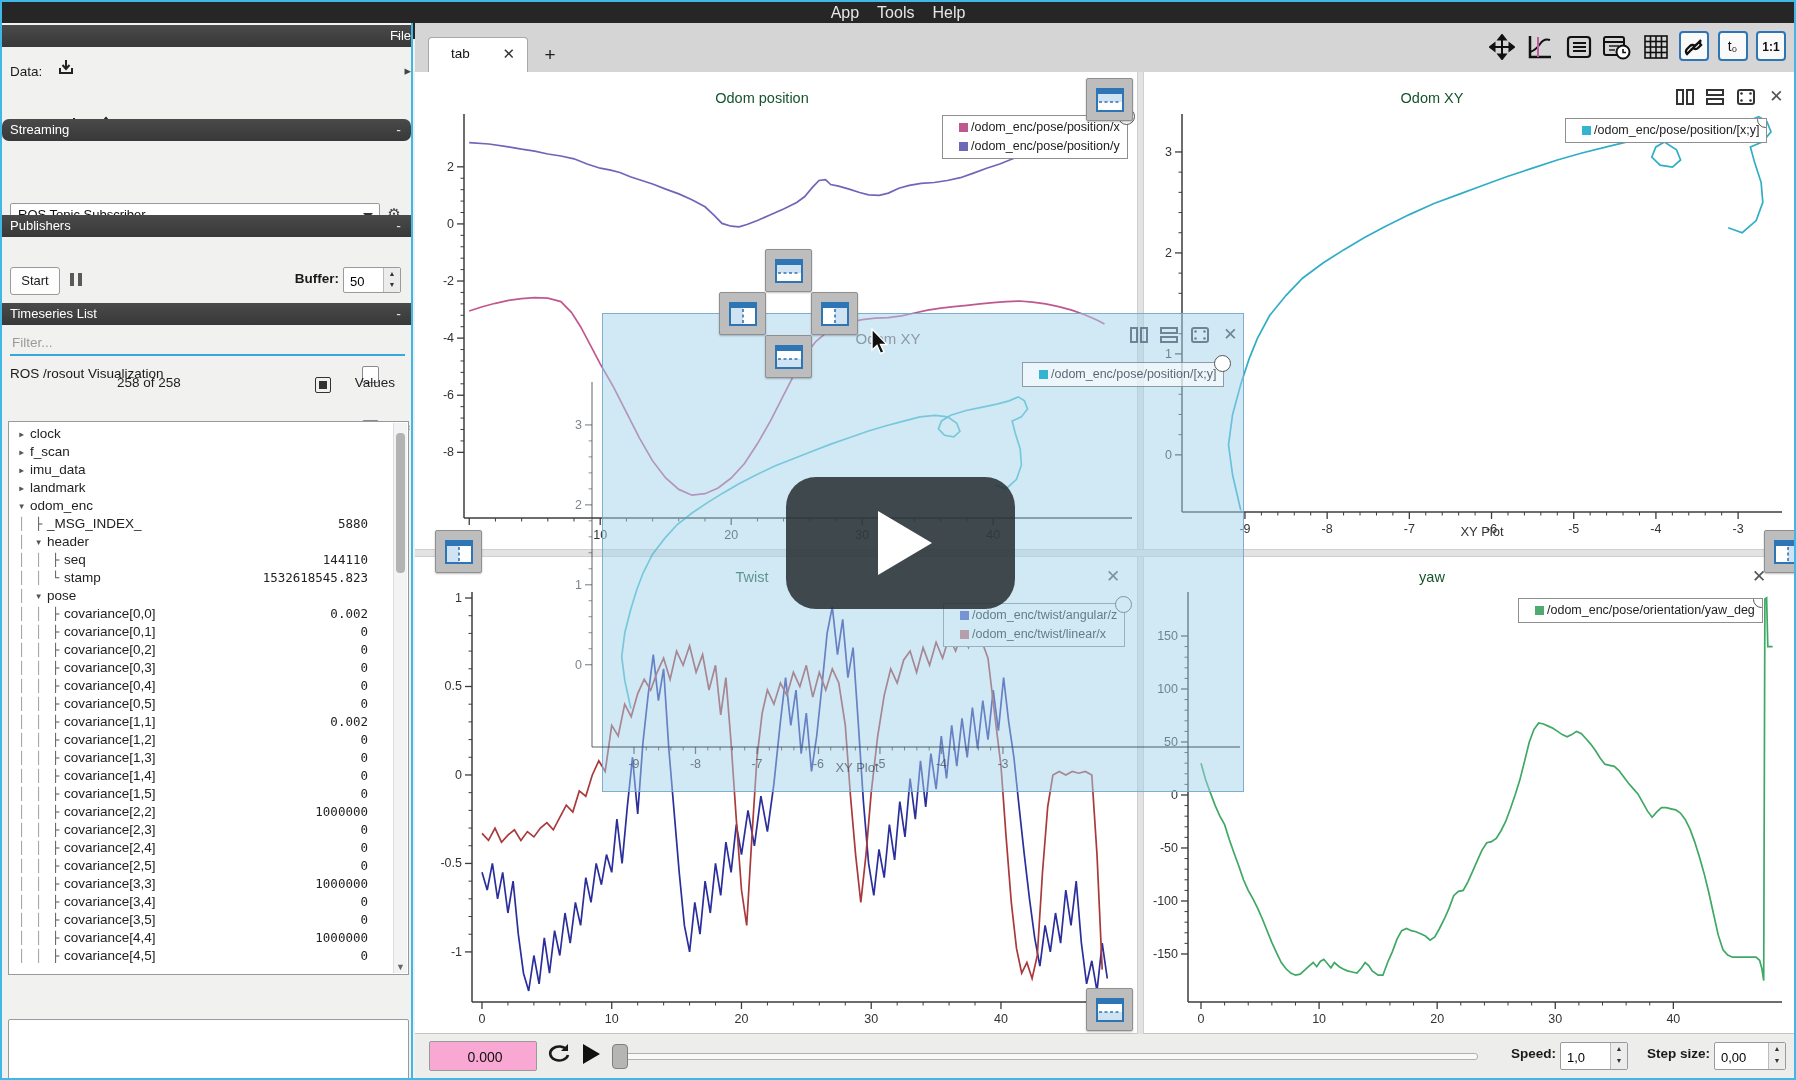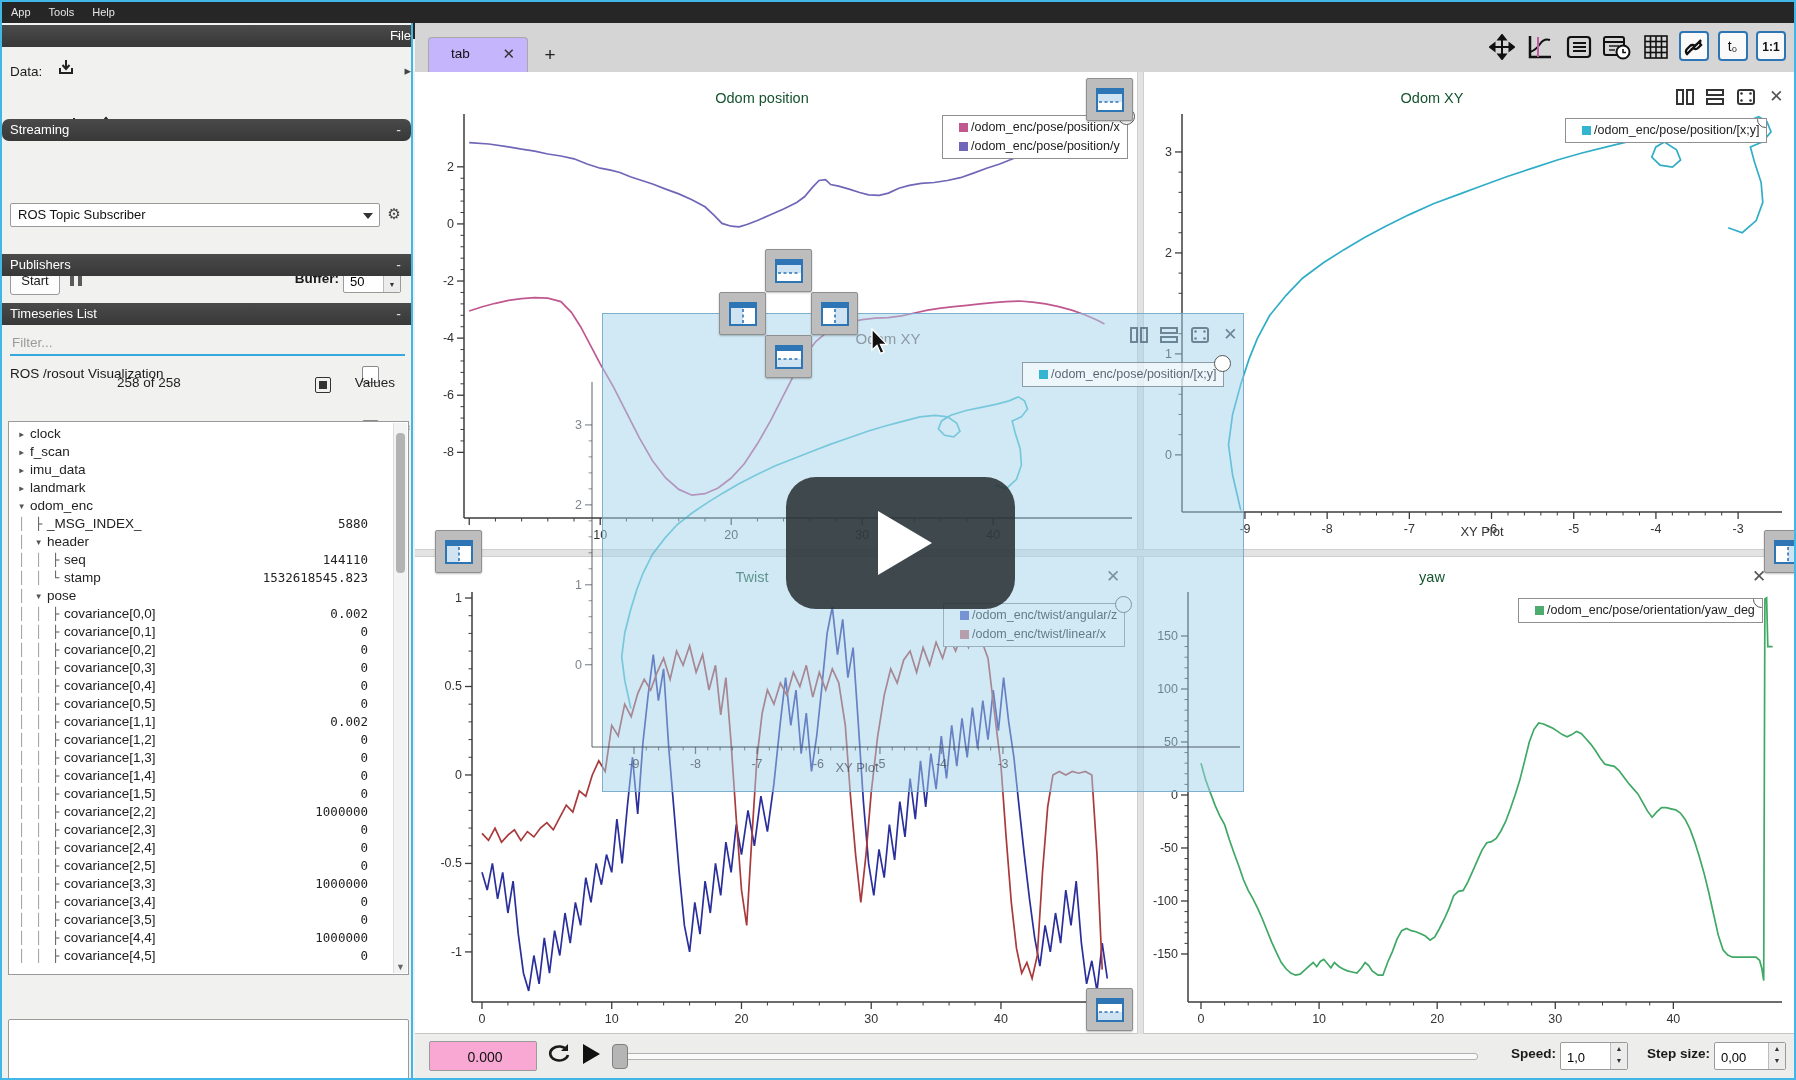--- a/index.html
+++ b/index.html
@@ -1,20 +1,20 @@
 <!DOCTYPE html>
 <html><head>
 <meta charset="utf-8">
 <style>
   html,body{margin:0;padding:0;background:#888;font-family:"Liberation Sans",sans-serif;}
   .app{position:relative;width:1796px;height:1080px;background:#f1f1f0;overflow:hidden;
        border:2px solid #41b7e8;box-sizing:border-box;}
   .abs{position:absolute;}
   
-  .menubar{left:0;top:0;width:100%;height:37px;background:#262626;color:#e6e6e6;font-size:11px;line-height:21px;}
+  .menubar{left:0;top:0;width:100%;height:37px;background:#262626;color:#e6e6e6;font-size:16px;line-height:21px;text-align:center;}
   .menubar span{padding:0 9px;display:inline-block;cursor:default;}
   
   .sidebar{left:0;top:21px;width:411px;height:1055px;background:#f1f1f0;border-right:2px solid #41b7e8;box-sizing:border-box;}
   .hdr{position:relative;background:linear-gradient(#4a4a4a,#383838);color:#fff;font-size:13px;height:22px;line-height:22px;padding-left:8px;}
   .hdr .minus{position:absolute;right:10px;top:0;font-size:14px;color:#ddd;}
   .srow{position:relative;font-size:13.5px;color:#1a1a1a;}
   .icon-sq{display:inline-block;vertical-align:middle;}
   .chev{position:absolute;right:8px;top:50%;transform:translateY(-50%);color:#444;font-size:13px;}
   .combo{position:absolute;left:8px;top:2px;width:370px;height:24px;background:#fff;border:1px solid #9a9a9a;border-radius:2px;font-size:13px;line-height:22px;padding-left:7px;box-sizing:border-box;color:#111;}
   .combo .arrow{position:absolute;right:6px;top:9px;width:0;height:0;border-left:5px solid transparent;border-right:5px solid transparent;border-top:6px solid #333;}
@@ -31,21 +31,21 @@
   .trow{position:relative;height:18px;line-height:18px;font-size:13.5px;color:#222;white-space:nowrap;}
   .trow .guide,.trow .exp{display:inline-block;width:17px;text-align:center;font-family:"DejaVu Sans Mono",monospace;color:#9a9a9a;font-size:12px;}
   .trow .exp{color:#555;}
   .trow .val{position:absolute;right:40px;font-family:"DejaVu Sans Mono",monospace;font-size:12.5px;color:#222;}
   .scrollv{position:absolute;right:1px;top:1px;bottom:1px;width:13px;background:#f3f3f3;border-left:1px solid #ddd;}
   .scrollv .handle{position:absolute;left:2px;right:2px;top:10px;height:140px;background:#b3b3b3;border-radius:4px;}
   .scrollv .down{position:absolute;bottom:1px;left:0;right:0;text-align:center;font-size:9px;color:#666;}
   
   .main{left:413px;top:21px;right:0;bottom:0;}
   .tabstrip{position:absolute;left:0;top:0;right:0;height:49px;background:#d5d5d5;border-bottom:1px solid #c2c2c2;}
-  .tab{position:absolute;left:13px;top:14px;width:98px;height:35px;background:#c4b5fd;border:1px solid #a8a8a8;border-bottom:0;border-radius:4px 4px 0 0;font-size:13.5px;color:#111;}
+  .tab{position:absolute;left:13px;top:14px;width:98px;height:35px;background:#ffffff;border:1px solid #a8a8a8;border-bottom:0;border-radius:4px 4px 0 0;font-size:13.5px;color:#111;}
   .plustab{position:absolute;left:120px;top:18px;width:30px;height:28px;font-size:19px;color:#222;text-align:center;line-height:28px;}
   .toolicons{position:absolute;right:8px;top:8px;height:34px;}
   .ticon{display:inline-block;width:30px;height:30px;margin-left:4px;vertical-align:middle;text-align:center;line-height:30px;position:relative;}
   .ticon.blue{border:2px solid #2e75b6;border-radius:4px;background:#fafafa;box-sizing:border-box;line-height:26px;}
   .ticon svg{vertical-align:middle;}
   .t0txt{font-size:14px;color:#111;font-weight:normal;}
   .ratiotxt{font-size:12px;color:#111;font-weight:bold;}
   .plotsarea{position:absolute;left:0;top:49px;right:0;bottom:44px;background:#fff;}
   .pane-title{position:absolute;transform:translateX(-50%);font-size:14.5px;color:#14532d;white-space:nowrap;z-index:2;}
   .legend{position:absolute;background:#fff;border:1px solid #8f8f8f;padding:2px 7px 2px 16px;z-index:2;white-space:nowrap;}
@@ -136,21 +136,21 @@
     <div class="srow abs" style="left:0;top:156px;right:0;height:32px;">
       <div class="btn" style="position:absolute;left:8px;top:2px;width:48px;height:26px;line-height:26px;"><span>Start</span></div>
       <div class="pausebars abs" style="left:66px;top:8px;"><i></i><i></i></div>
       <span class="abs" style="right:72px;top:6px;font-size:13.5px;font-weight:bold;">Buffer:</span>
       <div class="spin" style="right:10px;top:2px;width:58px;height:26px;">
         <input value="50" style="">
         <div class="arrows">▲<br>▼</div>
       </div>
     </div>
 
-    <div class="hdr" style="position:absolute;left:0;top:192px;right:0;margin-top:39px;">
+    <div class="hdr" style="position:absolute;left:0;top:192px;right:0;">
       <span>Publishers</span>
       <span class="minus">-</span>
     </div>
 
     <div class="srow abs" style="left:8px;top:220px;right:0;height:26px;line-height:26px;">
       <span>ROS /rosout Visualization</span>
       <span class="checkbox" style="position:absolute;right:40px;top:5px;"></span>
     </div>
     <div class="srow abs" style="left:8px;top:248px;right:0;height:26px;line-height:26px;">
       <span>ROS Topic Re-Publisher</span>

